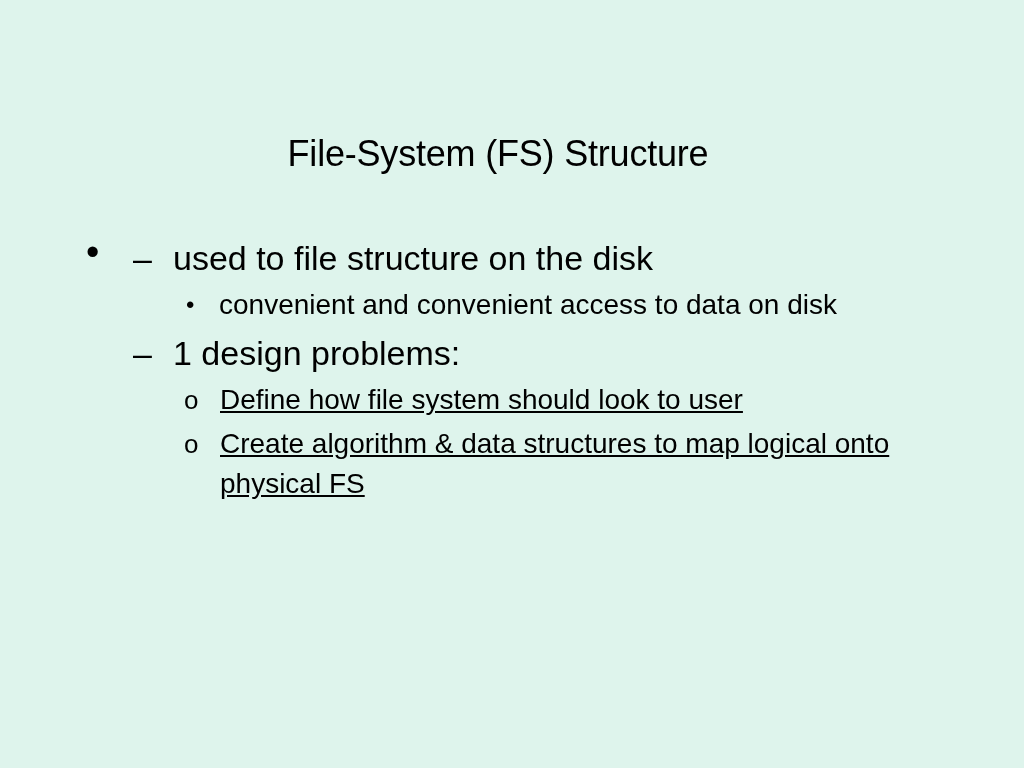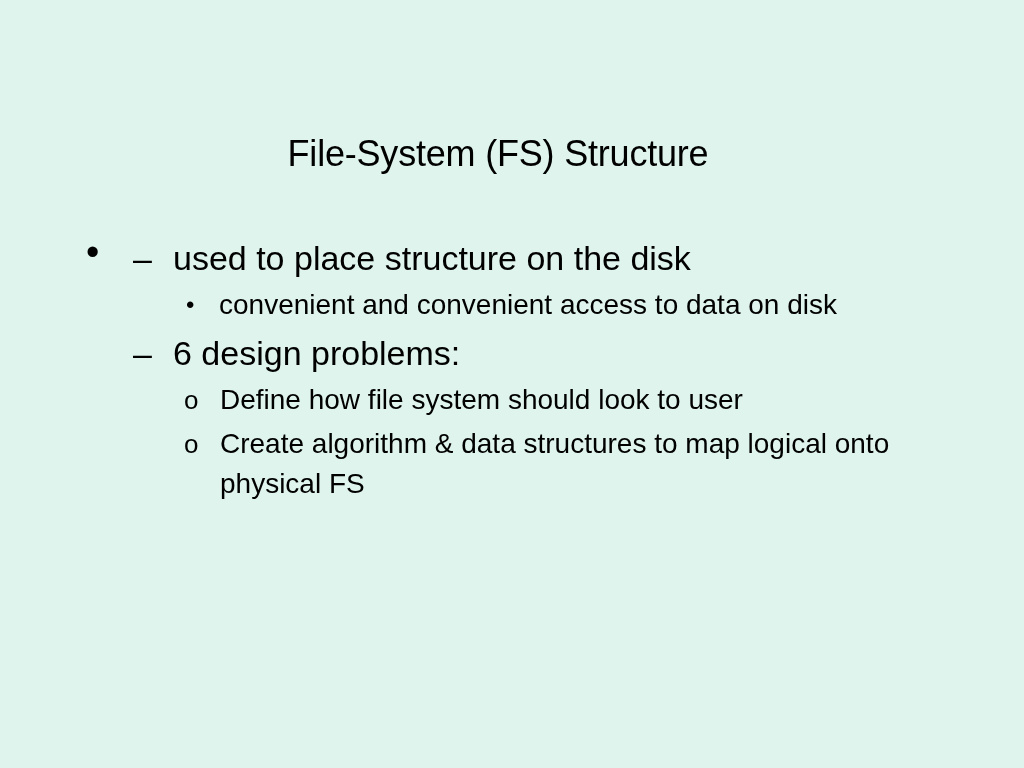--- a/index.html
+++ b/index.html
@@ -115,48 +115,49 @@
     padding-left: 220px;
     margin-bottom: 4px;
   }
   .lvl4 .marker {
     left: 184px;
     font-size: 26px;
     line-height: 40px;
   }
   .lvl4 .text {
     max-width: 680px;
+    text-decoration: underline;
   }
 </style>
 </head>
 <body style="background: rgb(222, 244, 236);">
 
 <div class="slide">
 
   <h1 class="slide-title">File-System (FS) Structure</h1>
 
   <div class="body-area">
 
     <div class="outline-item lvl1">
       <span class="marker">•</span>
     </div>
 
     <div class="outline-item lvl2">
       <span class="marker">–</span>
-      <span class="text">used to place structure on the disk</span>
+      <span class="text">used to file structure on the disk</span>
     </div>
 
     <div class="outline-item lvl3">
       <span class="marker">•</span>
       <span class="text">convenient and convenient access to data on disk</span>
     </div>
 
     <div class="outline-item lvl2">
       <span class="marker">–</span>
-      <span class="text">6 design problems:</span>
+      <span class="text">1 design problems:</span>
     </div>
 
     <div class="outline-item lvl4">
       <span class="marker">o</span>
       <span class="text">Define how file system should look to user</span>
     </div>
 
     <div class="outline-item lvl4">
       <span class="marker">o</span>
       <span class="text">Create algorithm &amp; data structures to map logical onto physical FS</span>

